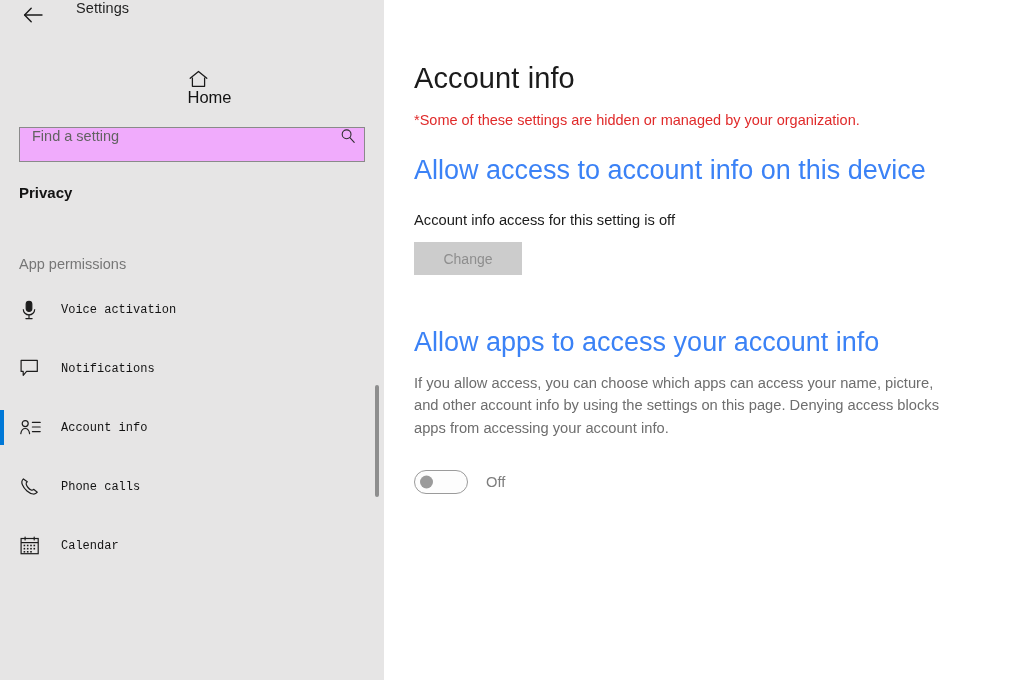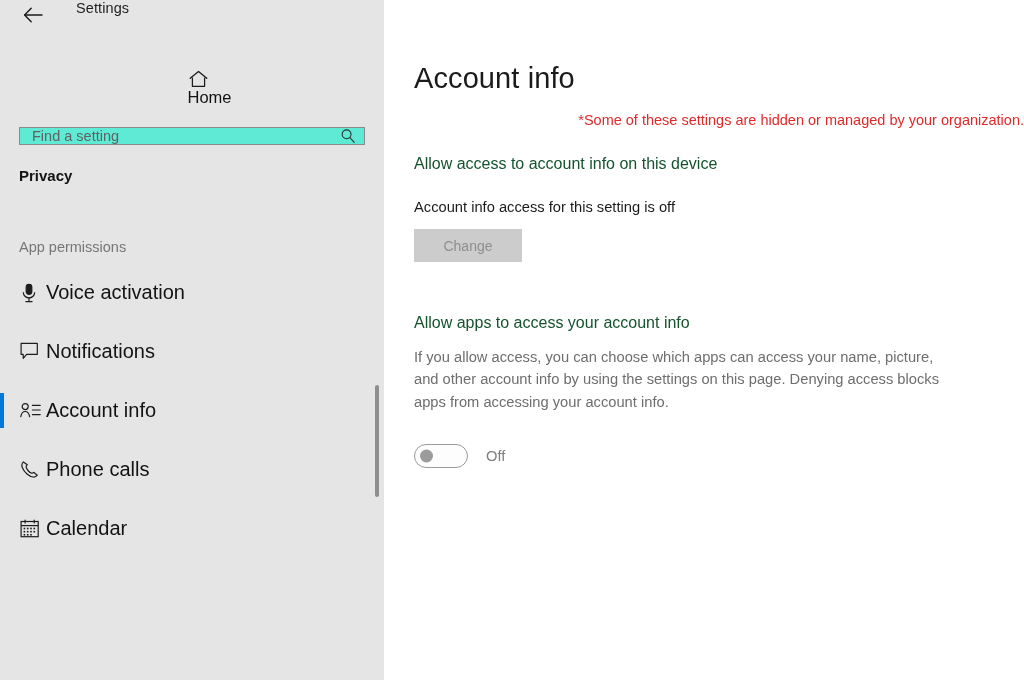--- a/index.html
+++ b/index.html
@@ -62,25 +62,25 @@
   }
   .home-row .ic { width: 26px; display:flex; align-items:center; color:#1a1a1a; }
   .home-label {
     margin-left: 15px;
     font-size: 16.5px;
     color: #131313;
   }
 
   .search-wrap {
     margin: 17px 19px 0 19px;
-    height: 18px;
-    background: #5eead4;
+    height: 35px;
+    background: #f0abfc;
     border: 1px solid #8a8a8a;
     display: flex;
-    align-items: flex-end;
+    align-items: flex-start;
     padding: 0 8px 0 12px;
     cursor: text;
   }
   .search-input {
     flex: 1;
     border: none;
     outline: none;
     background: transparent;
     font-family: "Liberation Sans", sans-serif;
     font-size: 14.5px;
@@ -115,22 +115,24 @@
     cursor: pointer;
   }
   .nav-item .ic {
     width: 26px;
     display: flex;
     align-items: center;
     justify-content: flex-start;
     color: #1d1d1d;
   }
   .nav-item .lbl {
-    font-size: 20px;
+    margin-left: 15px;
+    font-size: 12px;
     color: #131313;
+    font-family: Liberation Mono, monospace;
   }
   .nav-item.selected::before {
     content: "";
     position: absolute;
     left: 0;
     top: 12px;
     bottom: 12px;
     width: 4px;
     background: #0078d7;
   }
@@ -159,27 +161,26 @@
     font-size: 29px;
     font-weight: normal;
     color: #1b1b1b;
     margin: 0;
     letter-spacing: .1px;
   }
   .org-note {
     margin-top: 17px;
     font-size: 14.5px;
     color: #e02a2a;
-    text-align: right;
   }
   .h2 {
     margin: 27px 0 0 0;
-    font-size: 16px;
+    font-size: 27px;
     font-weight: normal;
-    color: #14532d;
+    color: #3b82f6;
   }
   .body-text {
     margin: 14px 0 0 0;
     font-size: 14.7px;
     line-height: 1.52;
     color: #6e6e6e;
     max-width: 542px;
   }
   .status-text {
     margin: 26px 0 0 0;

